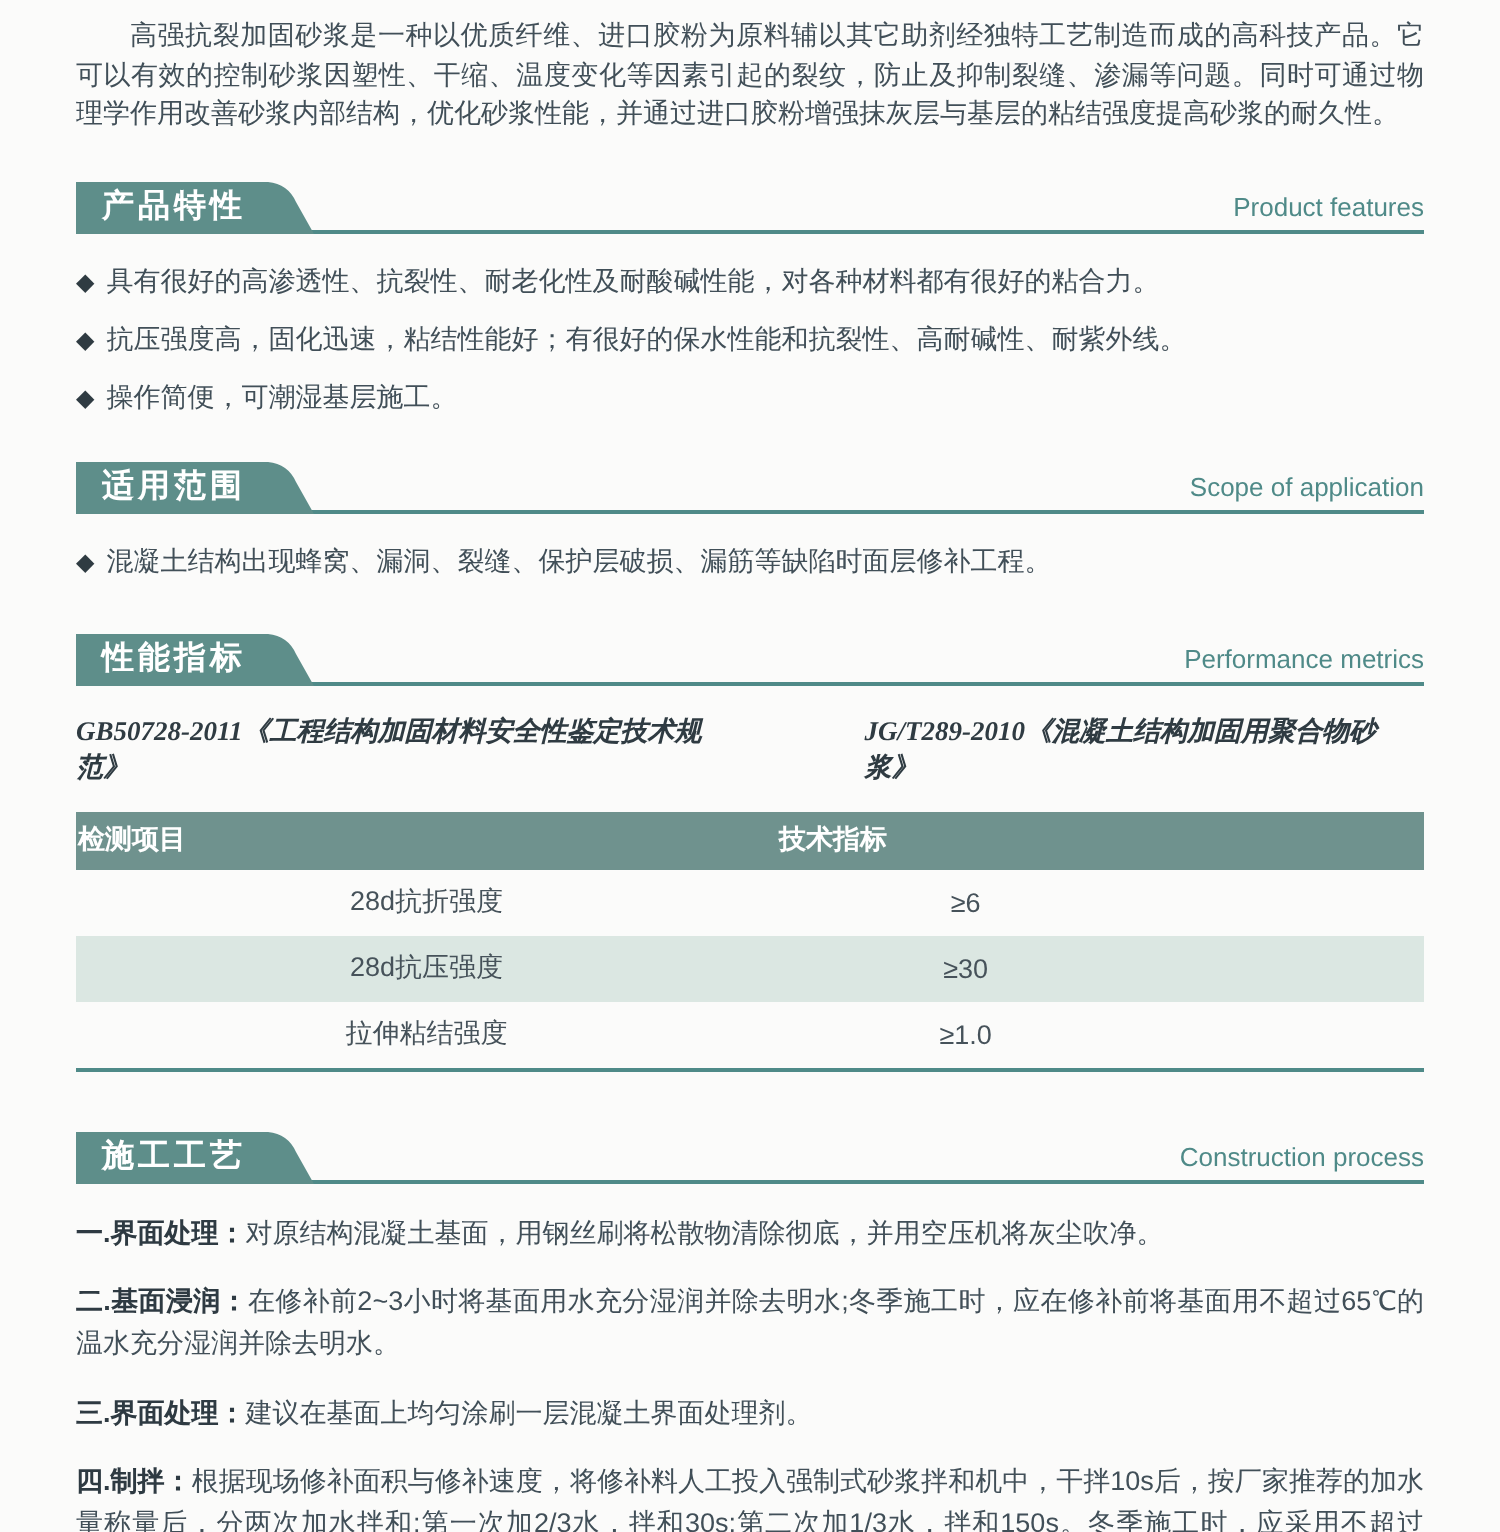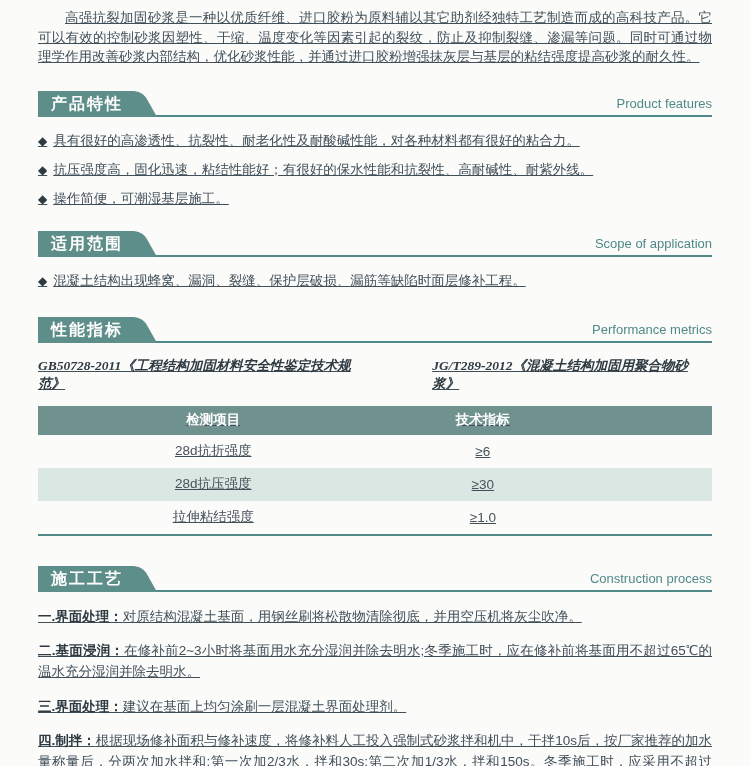--- a/index.html
+++ b/index.html
@@ -10,21 +10,20 @@
     height: 766px;
     overflow: hidden;
     font-family: "Liberation Sans", sans-serif;
   }
   .page {
     box-sizing: border-box;
     width: 750px;
     height: 766px;
     padding: 8px 38px 0 38px;
     color: var(--body_text, #414f58);
-    text-decoration: underline;
   }
   
   .intro {
     font-size: 13.5px;
     line-height: 19.5px;
     text-indent: 2em;
     text-align: justify;
     margin: 0 0 20px 0;
     color: var(--body_text, #414f58);
   }
@@ -106,21 +105,21 @@
     border-collapse: collapse;
     border-bottom: 2px solid var(--accent_dark, #4f8a88);
     margin-bottom: 26px;
   }
   .perf-table th {
     background: var(--table_header, #6f928e);
     color: #ffffff;
     font-size: 13.5px;
     font-weight: bold;
     height: 27px;
-    text-align: center;
+    text-align: left;
   }
   .perf-table td {
     font-size: 13.5px;
     color: #46525a;
     height: 31px;
     text-align: center;
   }
   .perf-table tr.alt td { background: var(--row_alt, #dbe7e2); }
   .col-item { width: 52%; }
   .col-value { width: 28%; }
@@ -193,21 +192,21 @@
       <span class="sec-tab-main">性能指标</span>
       <svg class="sec-tab-tail" viewBox="0 0 32 26" preserveAspectRatio="none">
           <path d="M0,0 L9,0 Q19,1 23,10 L32,26 L0,26 Z" fill="currentColor"></path>
         </svg>
     </div>
     <span class="sec-en">Performance metrics</span>
   </div>
   <div class="standards">
     <div class="standards-line1">
       <span>GB50728-2011《工程结构加固材料安全性鉴定技术规范》</span>
-      <span>JG/T289-2012《混凝土结构加固用聚合物砂浆》</span>
+      <span>JG/T289-2010《混凝土结构加固用聚合物砂浆》</span>
     </div>
   </div>
   <table class="perf-table">
     <thead>
       <tr>
         <th class="col-item">检测项目</th>
         <th class="col-value">技术指标</th>
         <th class="col-filler"></th>
       </tr>
     </thead>

